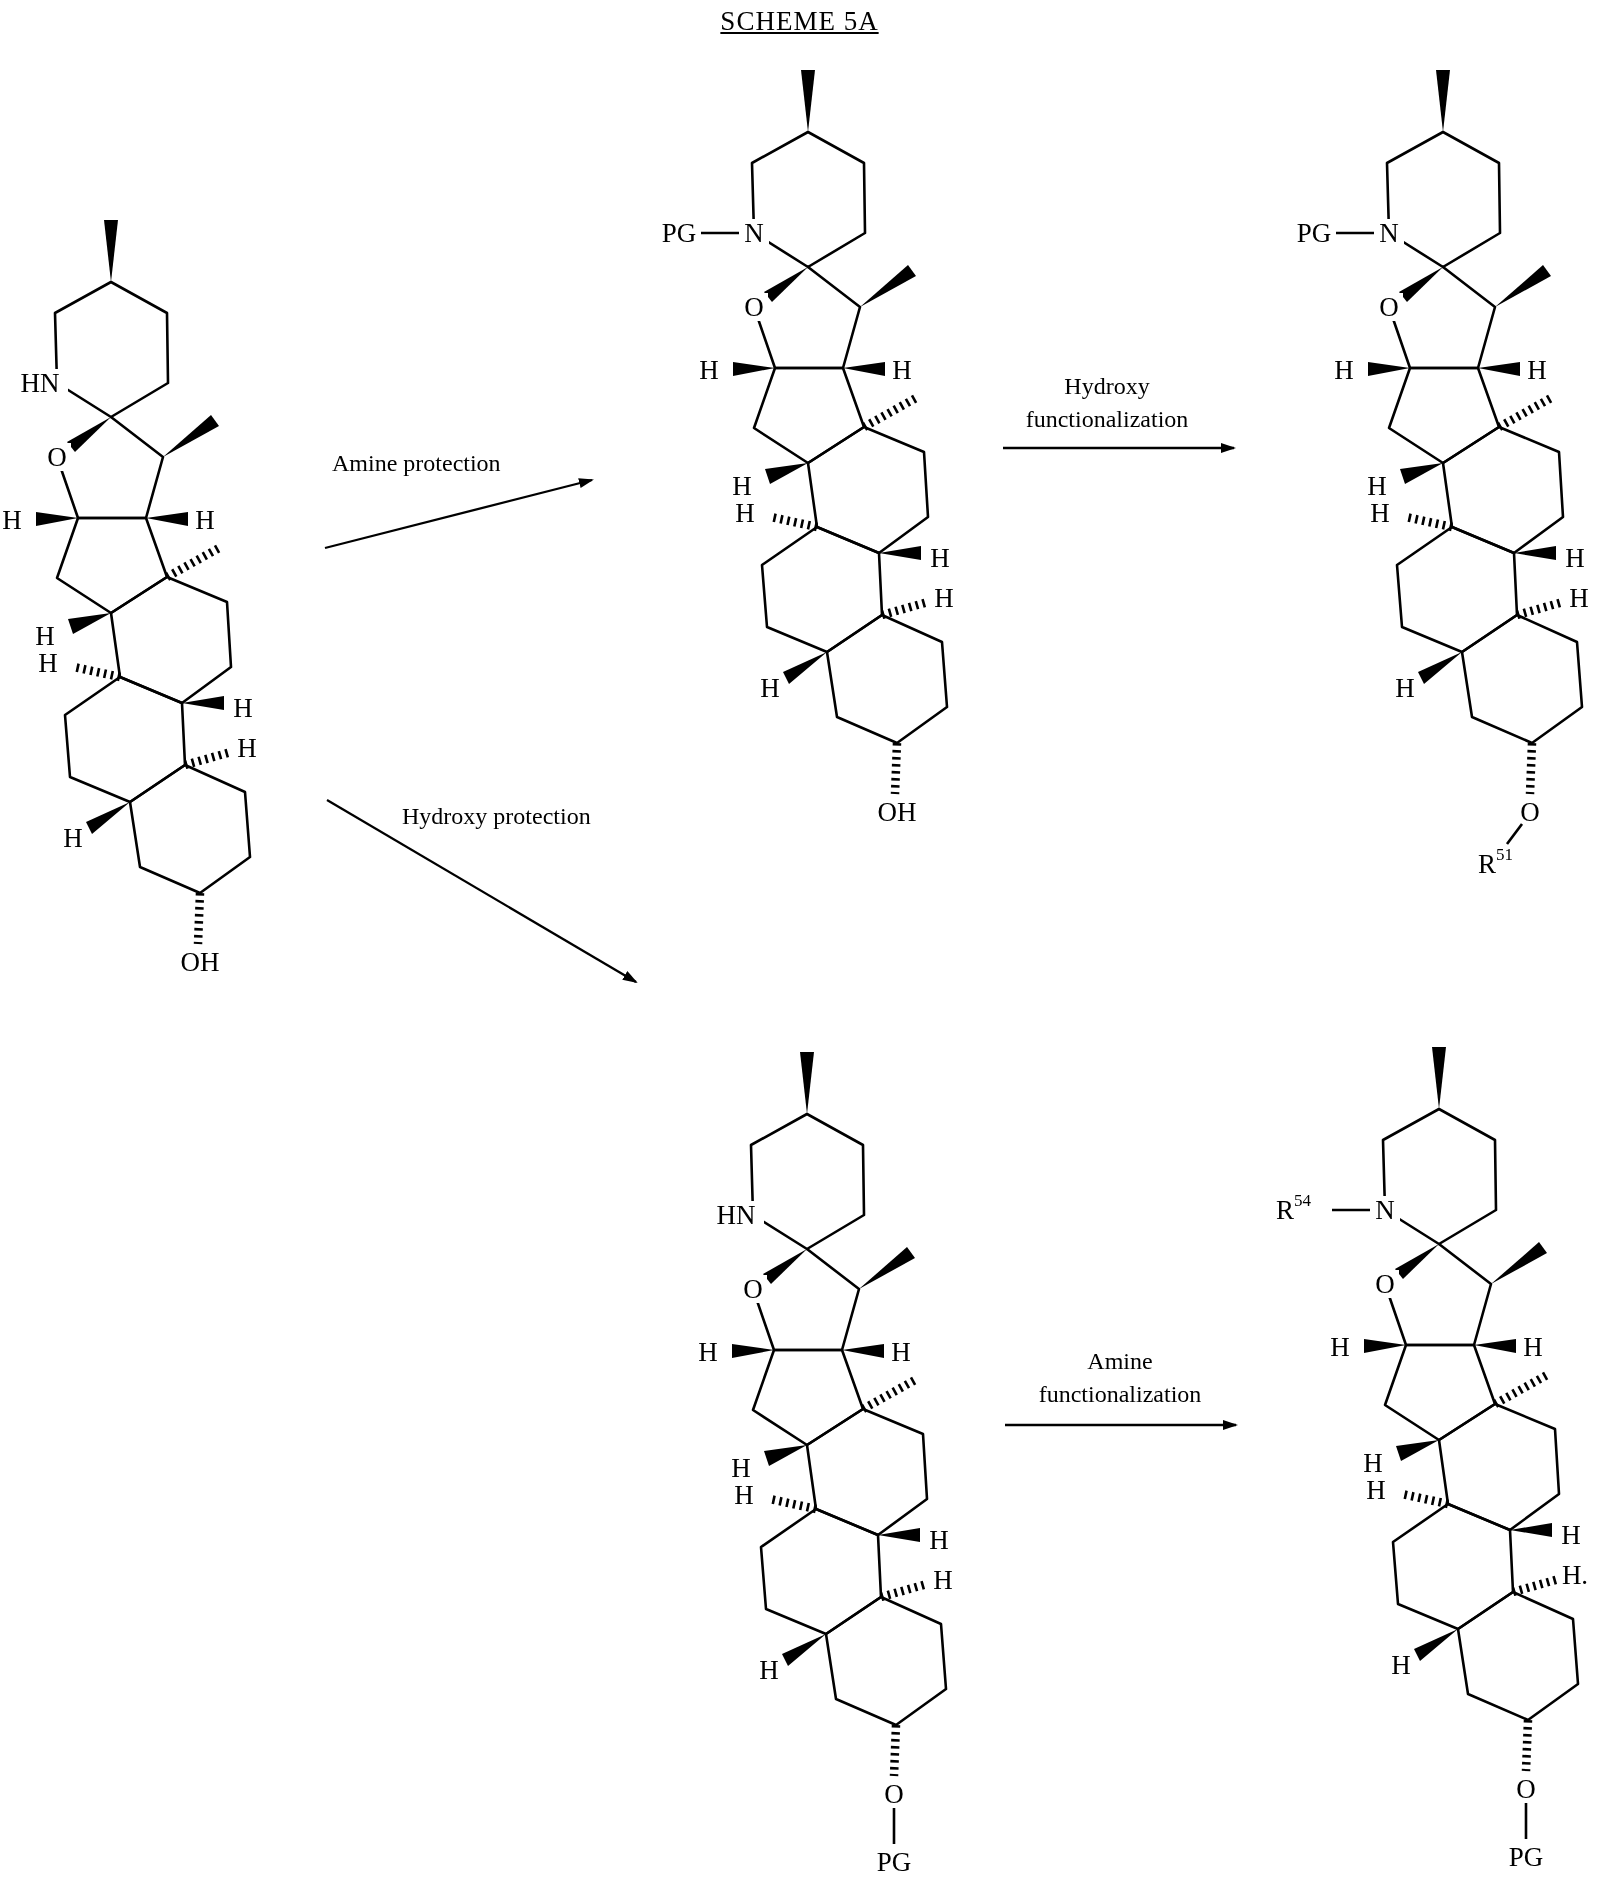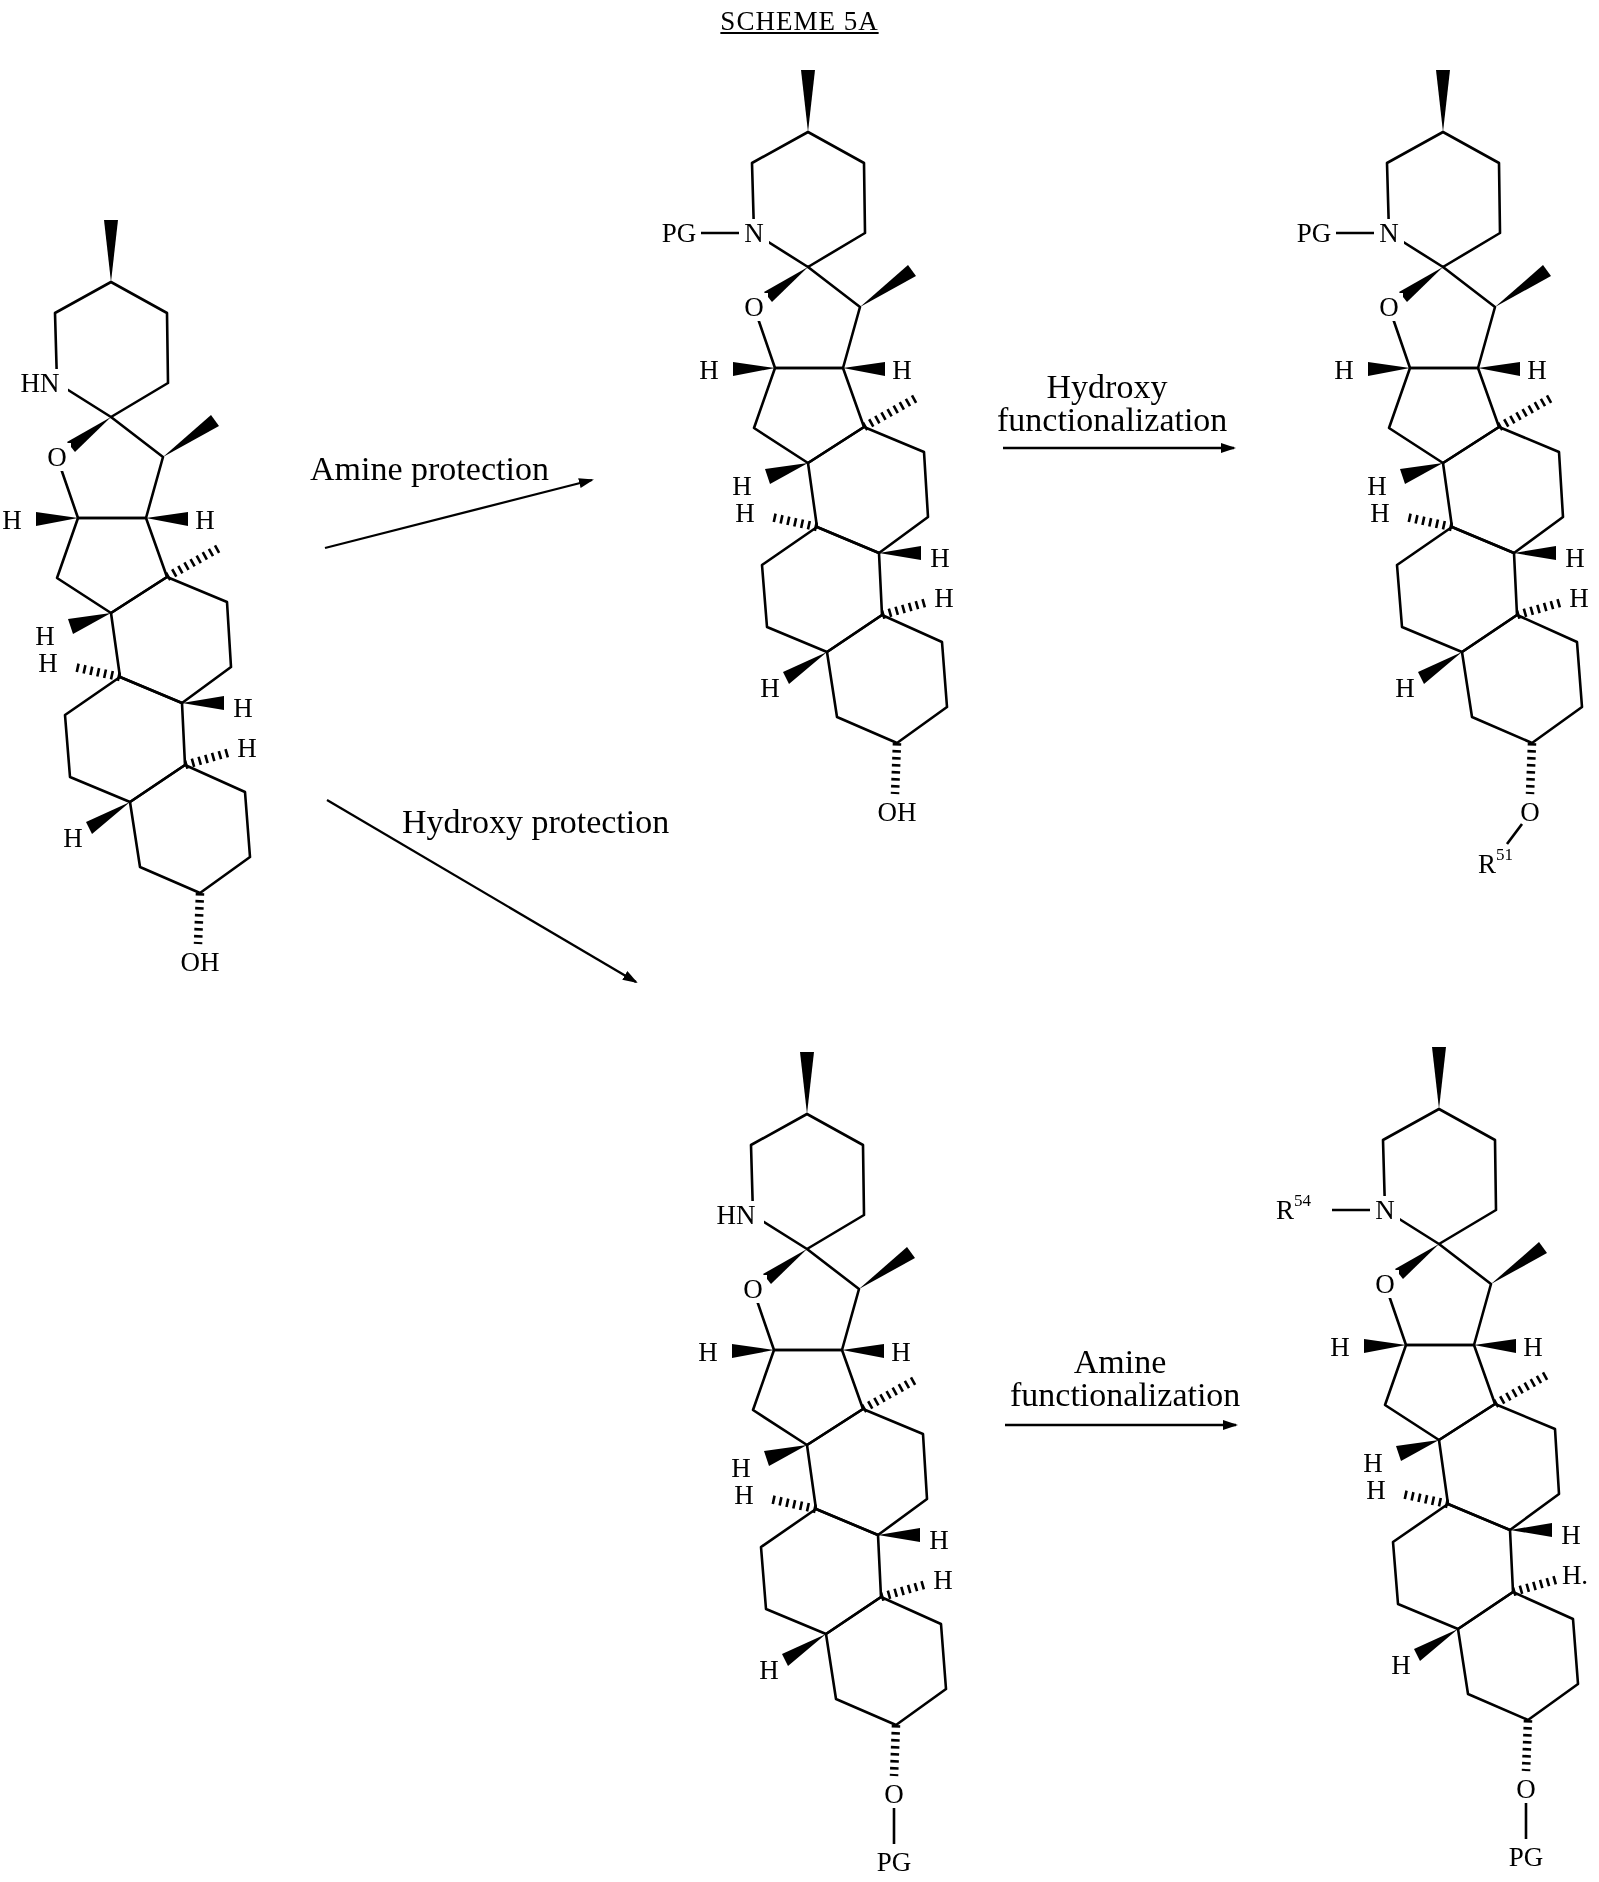--- a/index.html
+++ b/index.html
@@ -1,21 +1,21 @@
 <!DOCTYPE html>
 <html><head>
 <meta charset="utf-8">
 <style>
   html,body{margin:0;padding:0;background:#ffffff;}
   body{width:1599px;height:1882px;position:relative;overflow:hidden;
        font-family:"Liberation Serif","DejaVu Serif",serif;color:#000;}
   .page{position:absolute;inset:0;}
   .title{position:absolute;left:50%;transform:translateX(-50%);top:6px;
          font-size:27px;letter-spacing:1px;text-decoration:underline;white-space:nowrap;}
-  .rx-label{position:absolute;font-size:34px;white-space:nowrap;}
+  .rx-label{position:absolute;font-size:24px;white-space:nowrap;}
   .rx-label.two-line{text-align:center;line-height:33px;white-space:normal;}
   svg.mol{position:absolute;width:360px;height:880px;overflow:visible;}
   svg.arrows{position:absolute;left:0;top:0;width:1599px;height:1882px;}
   .bond{stroke:#000;stroke-width:2.6;fill:none;stroke-linejoin:round;}
   .wedge{fill:#000;stroke:none;}
   .hash{stroke:#000;stroke-width:8.5;stroke-dasharray:2.6 4.4;fill:none;stroke-linecap:butt;}
   .knock{fill:#fff;stroke:none;}
   text.atom{font-family:"Liberation Serif","DejaVu Serif",serif;font-size:27px;fill:#000;}
   .arrowline{stroke:#000;stroke-width:2.3;fill:none;}
 </style>
@@ -31,21 +31,21 @@
       <marker id="ah" markerWidth="16" markerHeight="12" refX="13" refY="5" orient="auto" markerUnits="userSpaceOnUse">
         <path d="M0,0 L15,5 L0,10 z" fill="#000"></path>
       </marker>
     </defs>
     <line class="arrowline" x1="325" y1="548" x2="592" y2="480" marker-end="url(#ah)"></line>
     <line class="arrowline" x1="327" y1="800" x2="636" y2="982" marker-end="url(#ah)"></line>
     <line class="arrowline" x1="1003" y1="448" x2="1234" y2="448" marker-end="url(#ah)"></line>
     <line class="arrowline" x1="1005" y1="1425" x2="1236" y2="1425" marker-end="url(#ah)"></line>
   </svg>
 
-  <div class="rx-label" style="left:310px;top:450px">Amine protection</div>
+  <div class="rx-label" style="left:332px;top:450px">Amine protection</div>
 
   <div class="rx-label" style="left:402px;top:803px">Hydroxy protection</div>
 
   <div class="rx-label two-line" style="left:997px;top:370px;width:220px">
     <div>Hydroxy</div>
     <div>functionalization</div>
   </div>
 
   <div class="rx-label two-line" style="left:1010px;top:1345px;width:220px">
     <div>Amine</div>

